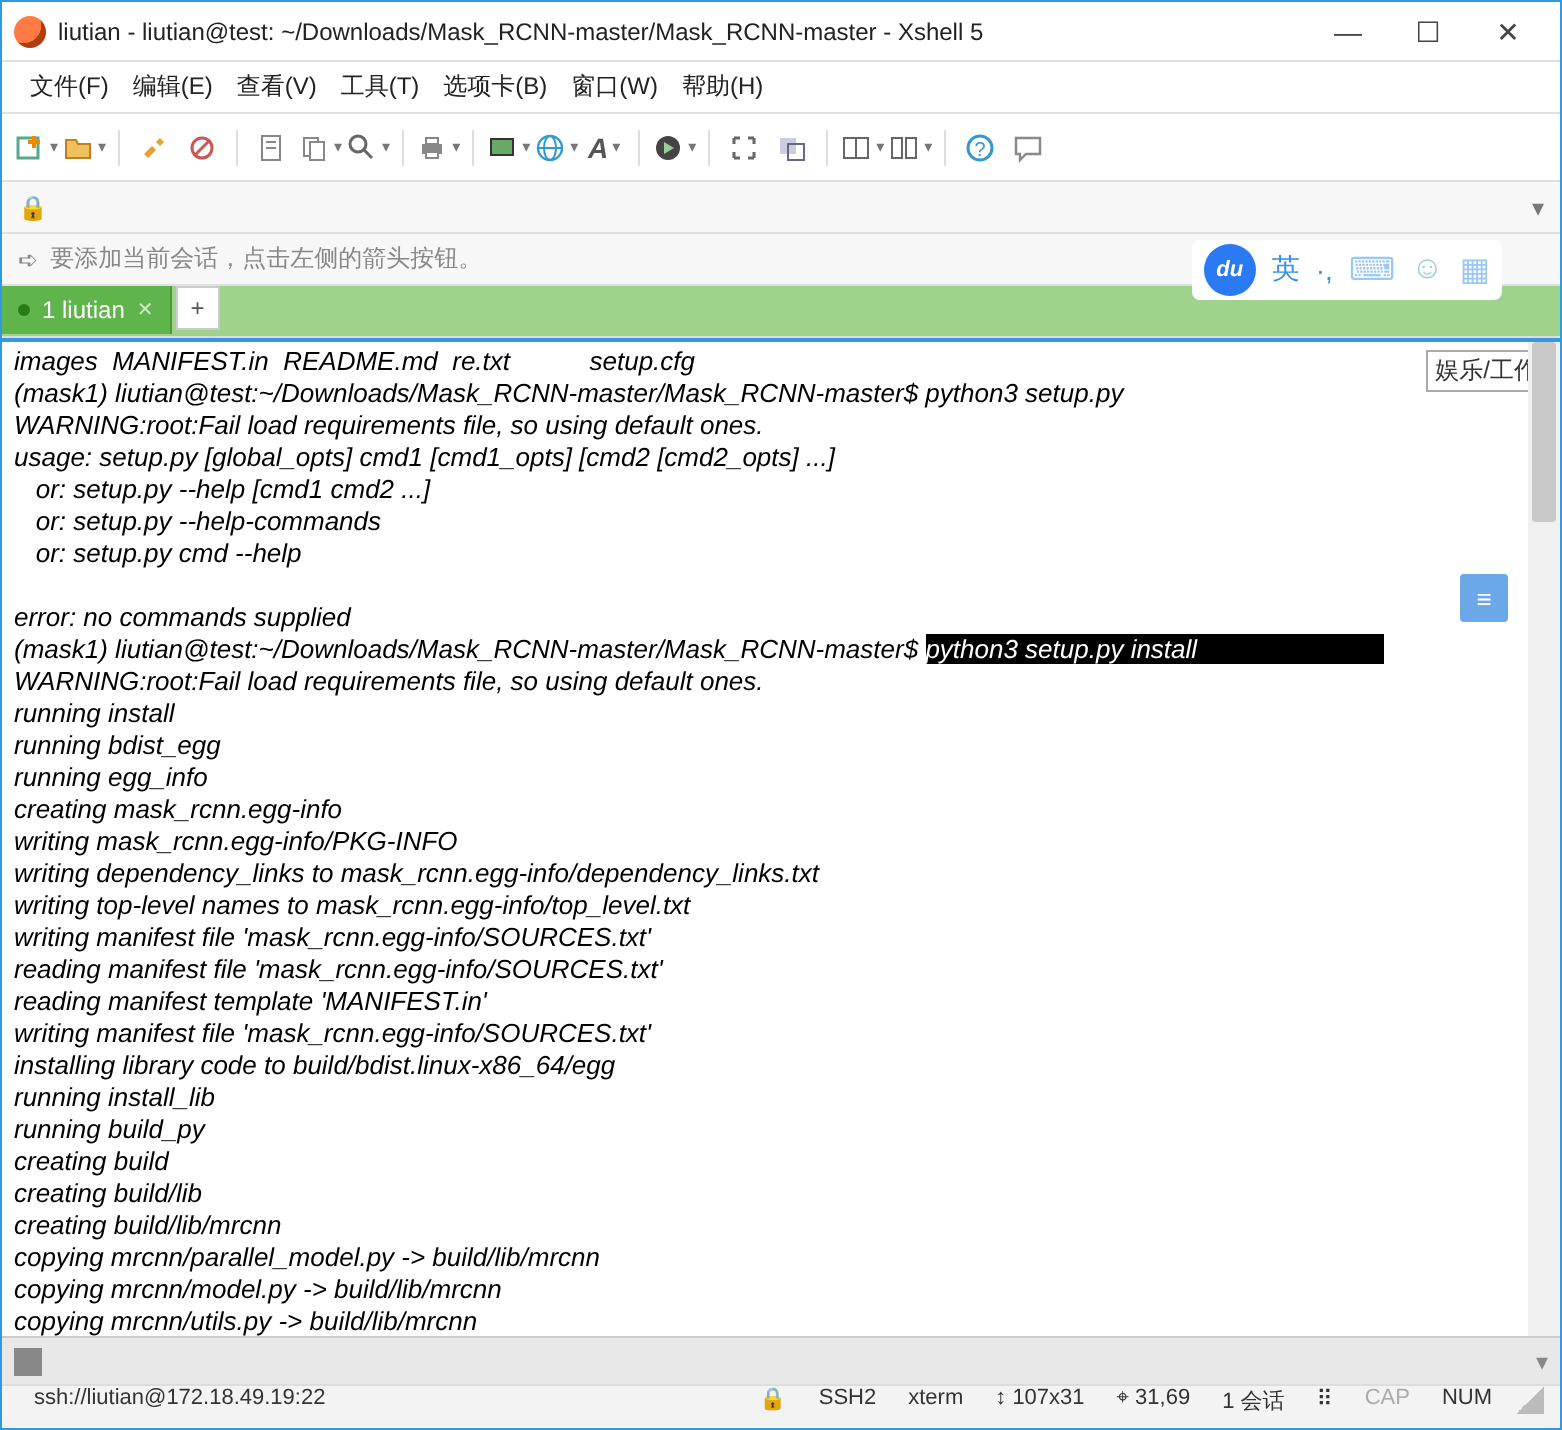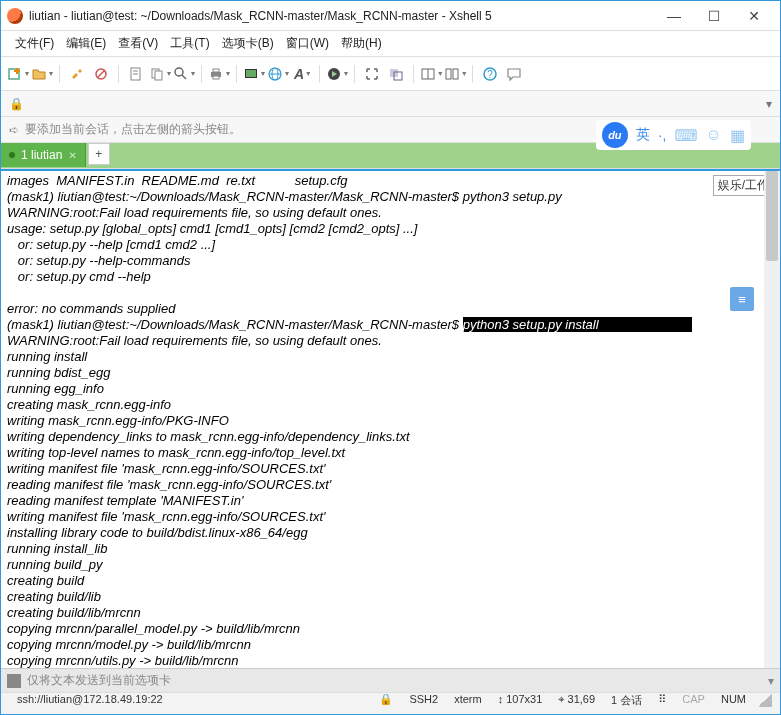--- a/index.html
+++ b/index.html
@@ -263,21 +263,20 @@
 <span>copying mrcnn/utils.py -&gt; build/lib/mrcnn</span>
 <div class="glyph">≡</div>
   </div>
   <div class="scrollbar">
       <div class="thumb"></div>
     </div>
 </div>
 
 <div class="sendbar">
   <span class="sendicon"></span>
-  <span>仅将文本发送到当前选项卡</span>
   <span class="expand">▾</span>
 </div>
 
 <div class="statusbar">
   <span class="seg">ssh://liutian@172.18.49.19:22</span>
   <span class="spacer"></span>
   <span class="seg">🔒</span>
   <span class="seg">SSH2</span>
   <span class="seg">xterm</span>
   <span class="seg">↕ <span>107x31</span></span>

